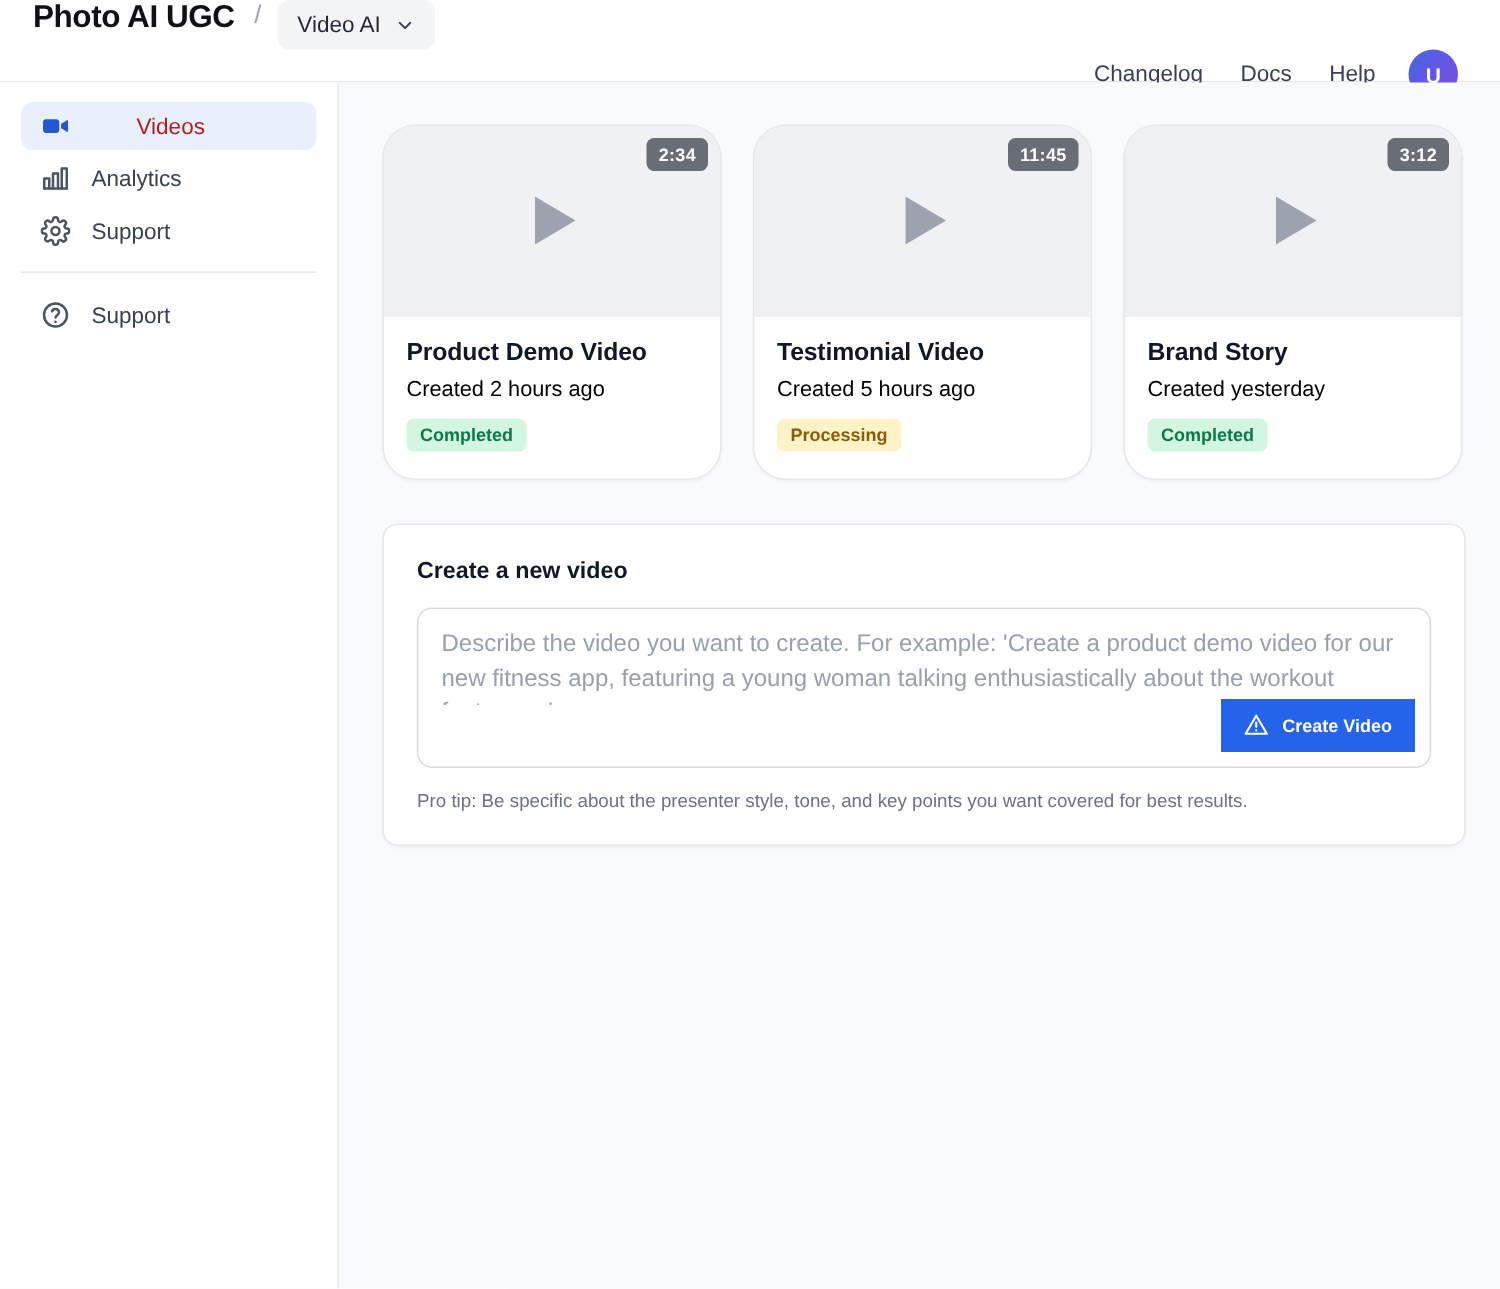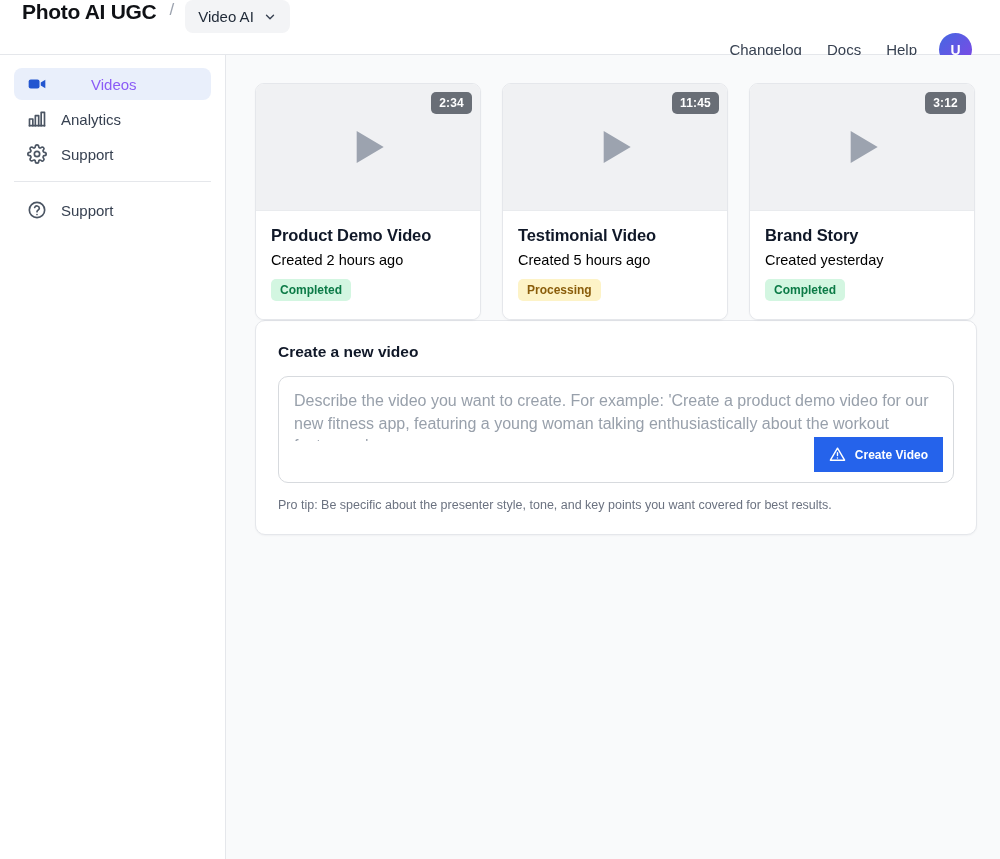--- a/index.html
+++ b/index.html
@@ -45,29 +45,29 @@
     background: #ffffff; border-right: 1px solid #e5e7eb;
     padding: 13px 14px 0 14px;
   }
   .side-item {
     display: flex; align-items: center; gap: 14px;
     height: 32px; padding: 0 13px; border-radius: 8px;
     font-size: 15px; font-weight: 500; color: #374151;
     cursor: pointer; margin-bottom: 3px;
   }
   .side-item .icn { display: flex; align-items: center; color: #4b5563; }
-  .side-item.active { background: #e9effb; color: #8b5cf6; gap: 44px; }
+  .side-item.active { background: #e9effb; color: #b91c1c; gap: 44px; }
   .side-item.active .icn { color: #2356d0; }
   .side-divider { border: none; border-top: 1px solid #e5e7eb; margin: 11px 0 12px 0; }
 
   
   .main { flex: 1; background: #f9fafb; padding: 28px 25px 0 29px; }
   .cards { display: grid; grid-template-columns: repeat(3, 226px); gap: 21px; }
   .card {
-    background: #ffffff; border: 1px solid #e5e7eb; border-radius: 9px;
+    background: #ffffff; border: 1px solid #e5e7eb; border-radius: 22px;
     overflow: hidden; cursor: pointer;
     box-shadow: 0 1px 2px rgba(16,24,40,0.04);
   }
   .thumb {
     position: relative; height: 127px; background: #f0f1f3;
     border-bottom: 1px solid #e9ebee;
   }
   .duration {
     position: absolute; top: 8px; right: 8px;
     background: rgba(75, 80, 90, 0.82); color: #ffffff;
@@ -88,21 +88,21 @@
   .badge {
     display: inline-block; margin-top: 11px;
     font-size: 12px; font-weight: 600;
     padding: 4px 9px; border-radius: 5px;
   }
   .badge[data-status="completed"] { background: #d3f6e1; color: #0b7a46; }
   .badge[data-status="processing"] { background: #fdf3c7; color: #8a5d0b; }
 
   
   .create-panel {
-    width: 722px;
+    margin-top: 29px; width: 722px;
     background: #ffffff; border: 1px solid #e5e7eb; border-radius: 10px;
     padding: 22px; box-shadow: 0 1px 2px rgba(16,24,40,0.04);
   }
   .create-heading { font-size: 15.5px; font-weight: 700; color: #101828; }
   .prompt-box {
     position: relative; margin-top: 15px;
     border: 1px solid #d7dade; border-radius: 10px;
     height: 107px; background: #ffffff;
   }
   .prompt-input {

